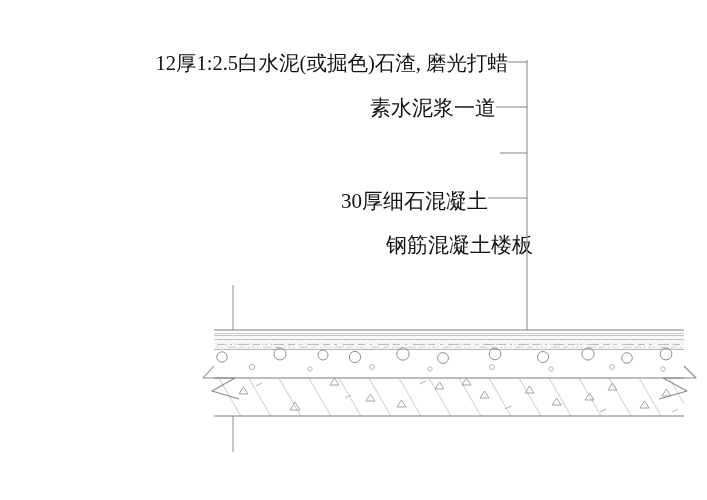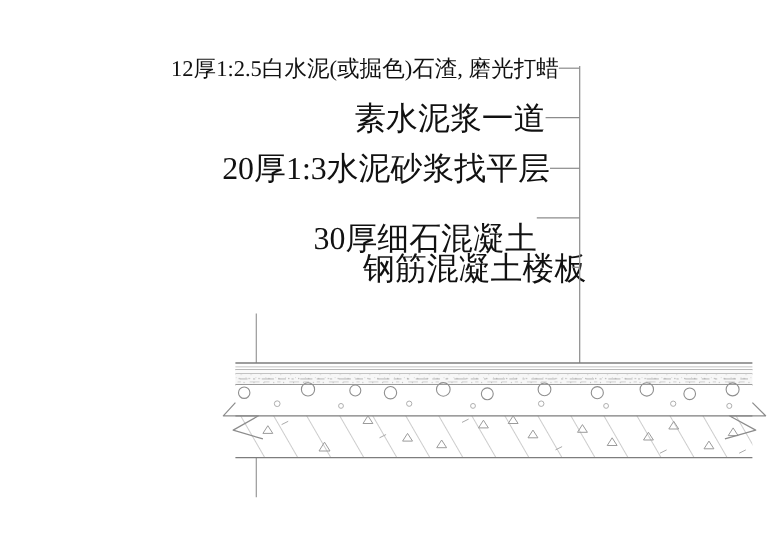--- a/index.html
+++ b/index.html
@@ -12,42 +12,41 @@
   }
   #root{position:absolute;left:0;top:0;width:707px;height:500px;}
 
   
   .anno-layer{position:absolute;left:0;top:0;width:575px;height:500px;}
   .anno-row{
     position:absolute;
     text-align:right;
     color:#111111;
     white-space:nowrap;
-    font-size:29px;
+    font-size:21px;
     line-height:26px;
     letter-spacing:0px;
   }
   .anno-row.r0{left:0px;  top:50px;  width:508px; font-size:20.5px;}
   .anno-row.r1{left:0px;  top:95px;  width:496px;}
   .anno-row.r2{left:0px;  top:141px; width:500px;}
-  .anno-row.r3{left:0px;  top:204px; width:488px;}
+  .anno-row.r3{left:0px;  top:188px; width:488px;}
   .anno-row.r4{left:13px;  top:232px; width:520px;}
 
   
   svg.draw{position:absolute;left:0;top:0;width:707px;height:500px;}
 </style>
 </head>
 <body>
 
 <div id="root">
 
   <div class="anno-layer">
     <div class="anno-row r0">12厚1:2.5白水泥(或掘色)石渣, 磨光打蜡</div>
     <div class="anno-row r1">素水泥浆一道</div>
-    <div class="anno-row r2">20厚1:3水泥砂浆找平层</div>
     <div class="anno-row r3">30厚细石混凝土</div>
     <div class="anno-row r4">钢筋混凝土楼板</div>
   </div>
 
   <svg class="draw" viewBox="0 0 707 500">
     <defs>
 
       <pattern id="rcHatch" width="26" height="26" patternUnits="userSpaceOnUse" patternTransform="rotate(-30)">
         <line x1="0" y1="0" x2="0" y2="26" stroke="#9a9a9a" stroke-width="0.9"></line>
       </pattern>

